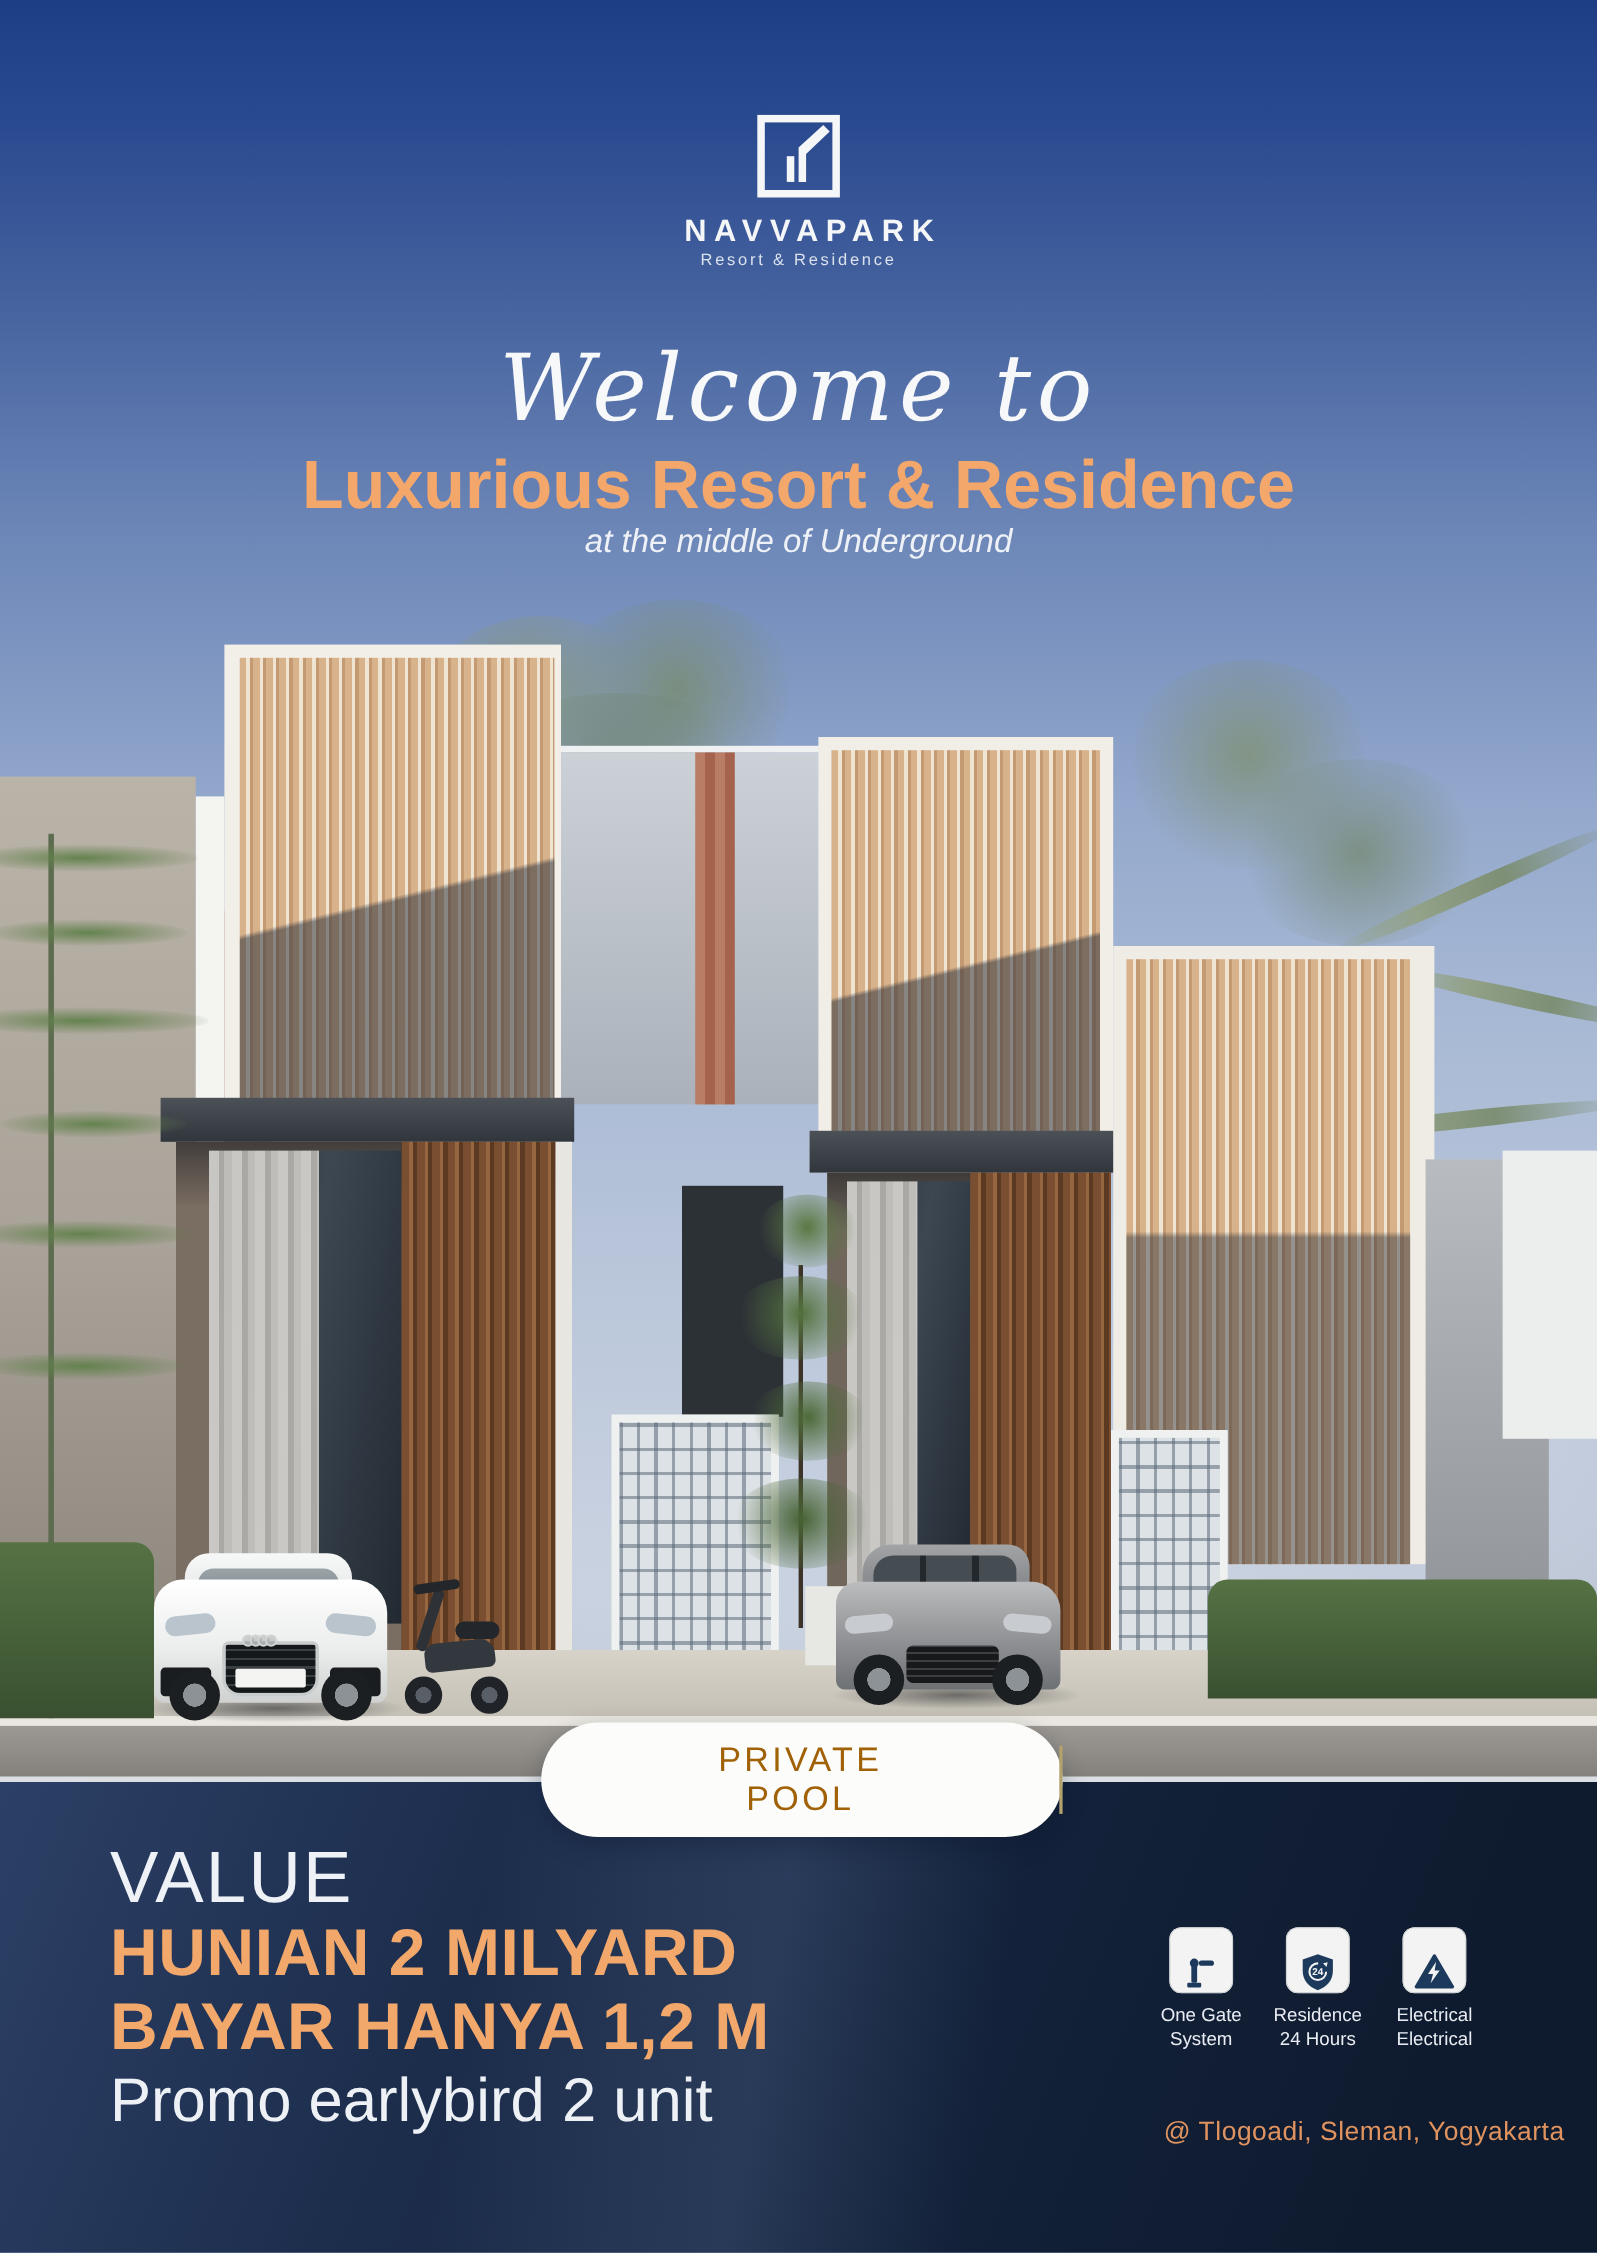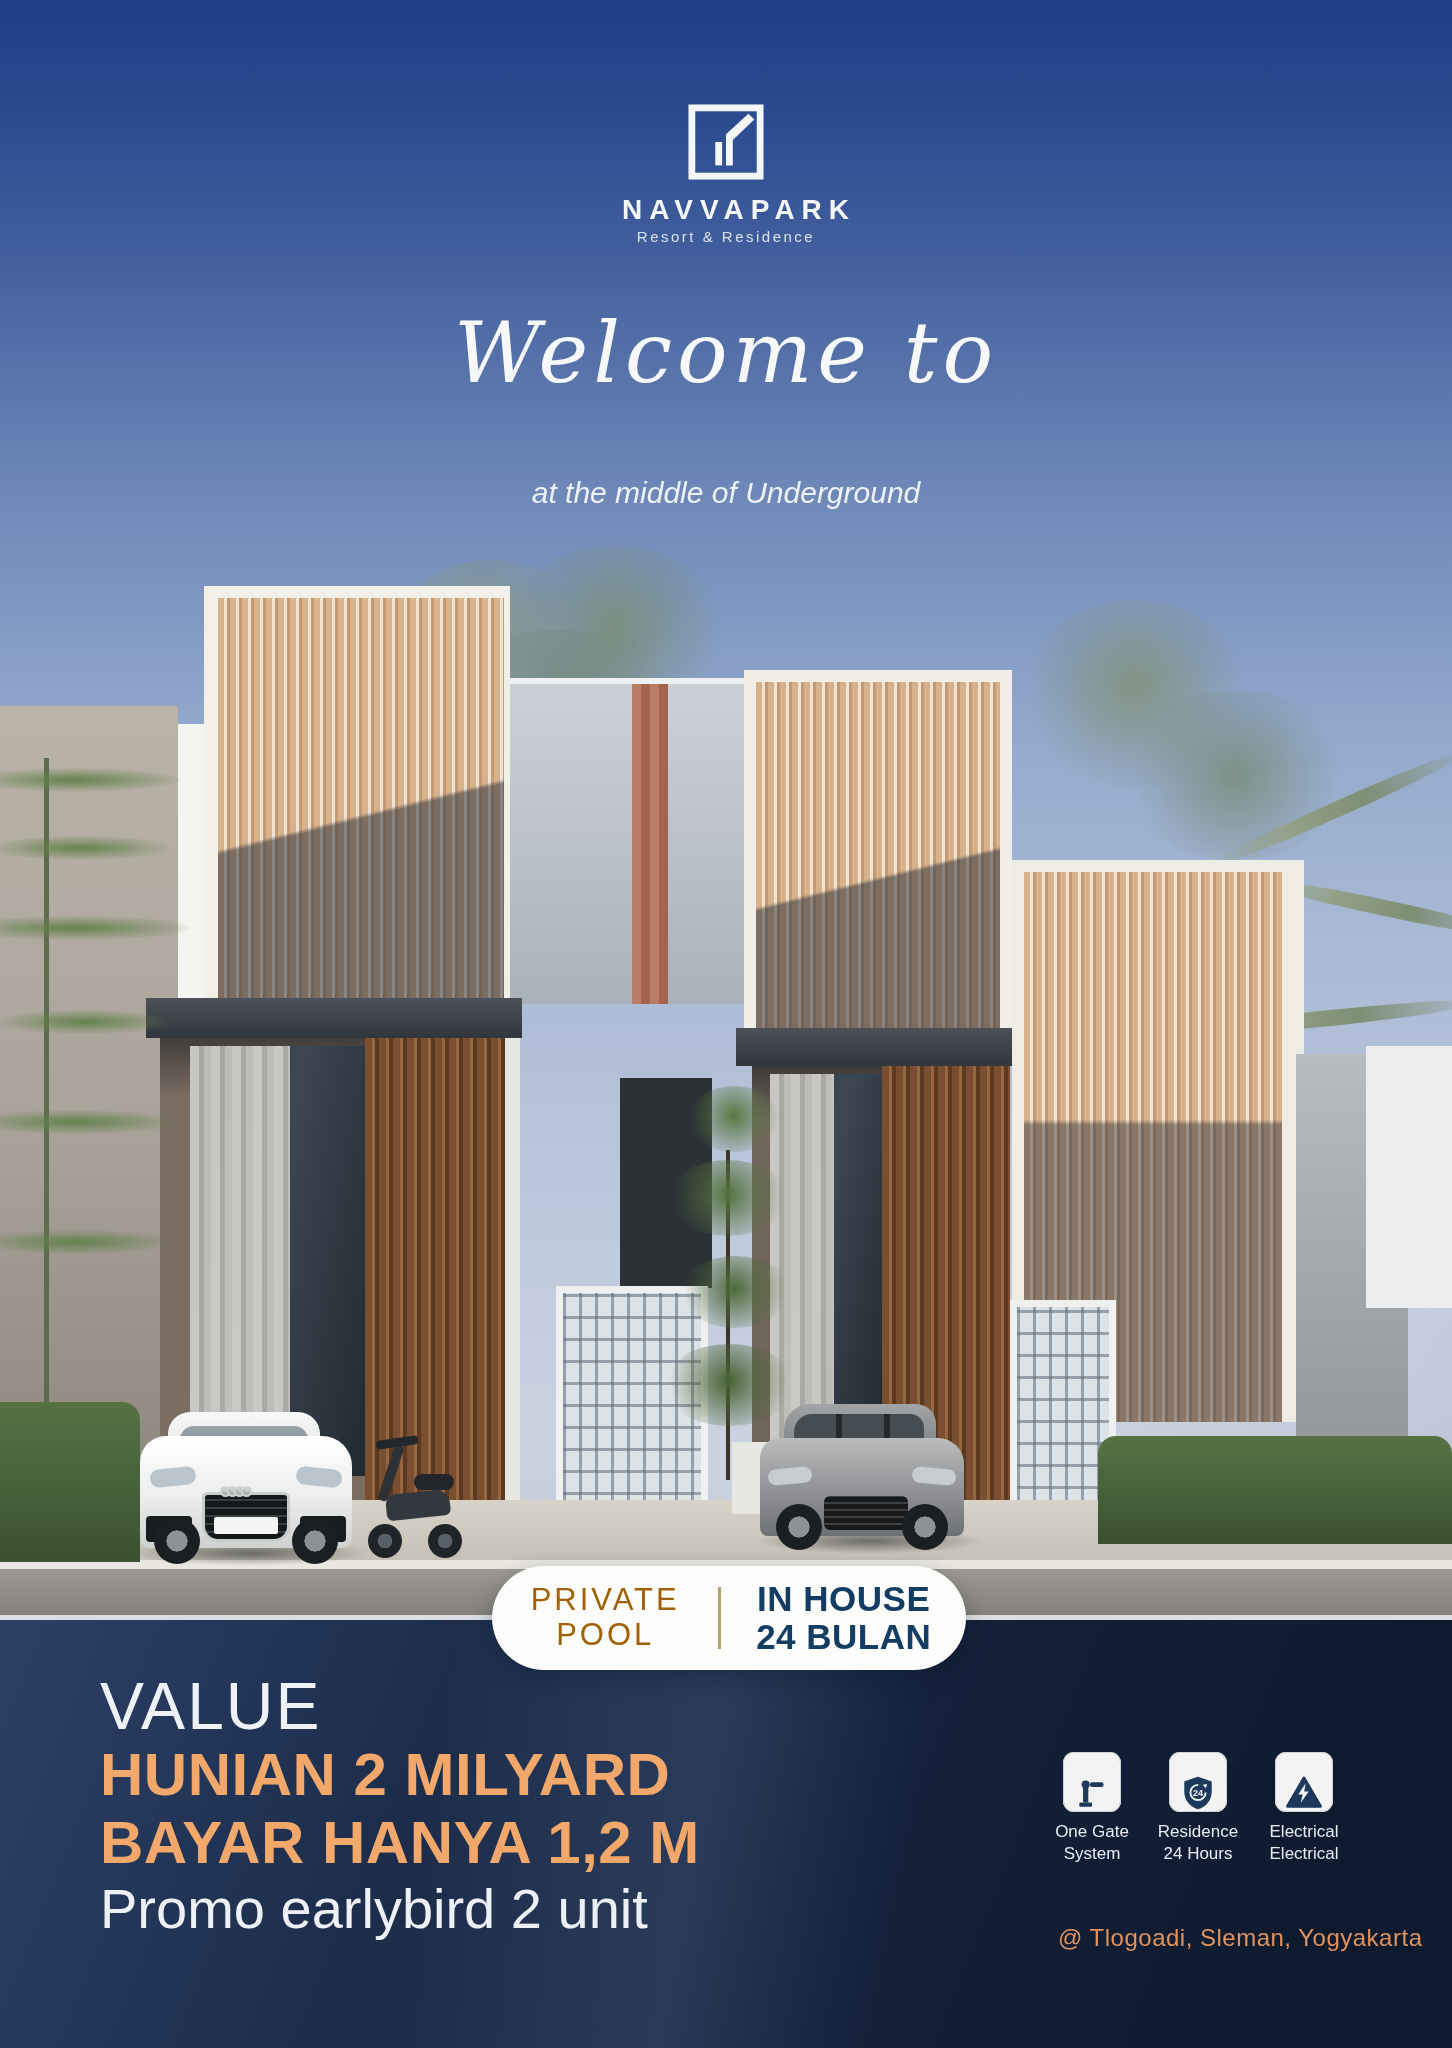--- a/index.html
+++ b/index.html
@@ -318,24 +318,20 @@
 
   <div class="panel"></div>
   <div class="panel-line"></div>
 
   <div class="pill">
     <div class="pill-left">
       <span>PRIVATE</span>
       <span>POOL</span>
     </div>
     <div class="pill-div"></div>
-    <div class="pill-right">
-      <span>IN HOUSE</span>
-      <span>24 BULAN</span>
-    </div>
   </div>
 
   <div class="offer">
     <div class="offer-value">VALUE</div>
     <div class="offer-big">HUNIAN 2 MILYARD</div>
     <div class="offer-big">BAYAR HANYA 1,2 M</div>
     <div class="offer-sub">Promo earlybird 2 unit</div>
   </div>
 
   <div class="features">
@@ -385,15 +381,16 @@
 
   <svg class="logo" viewBox="0 0 80 80" width="78" height="80">
     <rect x="5" y="5" width="70" height="70" fill="none" stroke="#f4f6f8" stroke-width="7"></rect>
     <rect x="29" y="40" width="7" height="24" fill="#f4f6f8"></rect>
     <polygon points="40,64 40,32 63,11 69,17 47,38 47,64" fill="#f4f6f8"></polygon>
   </svg>
   <div class="brand-name">NAVVAPARK</div>
   <div class="brand-tag">Resort &amp; Residence</div>
 
   <div class="hero-script">Welcome to</div>
+  <div class="hero-headline">Luxurious Resort &amp; Residence</div>
   <div class="hero-sub">at the middle of Underground</div>
 
 </div>
 
 </body></html>

